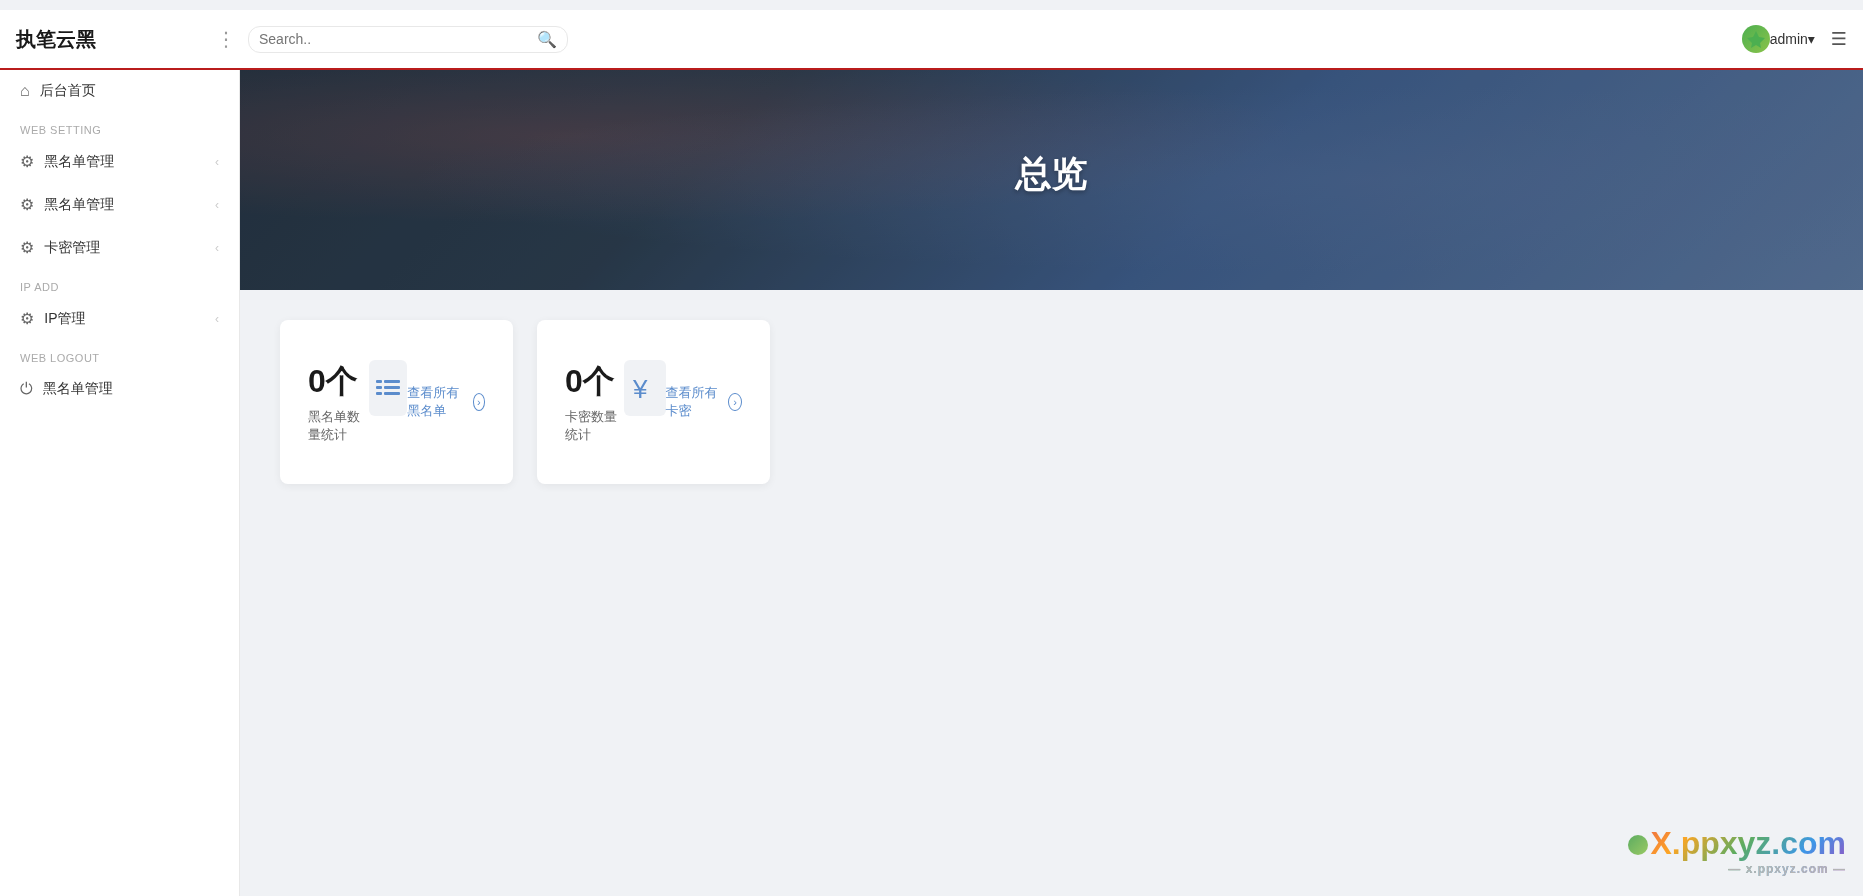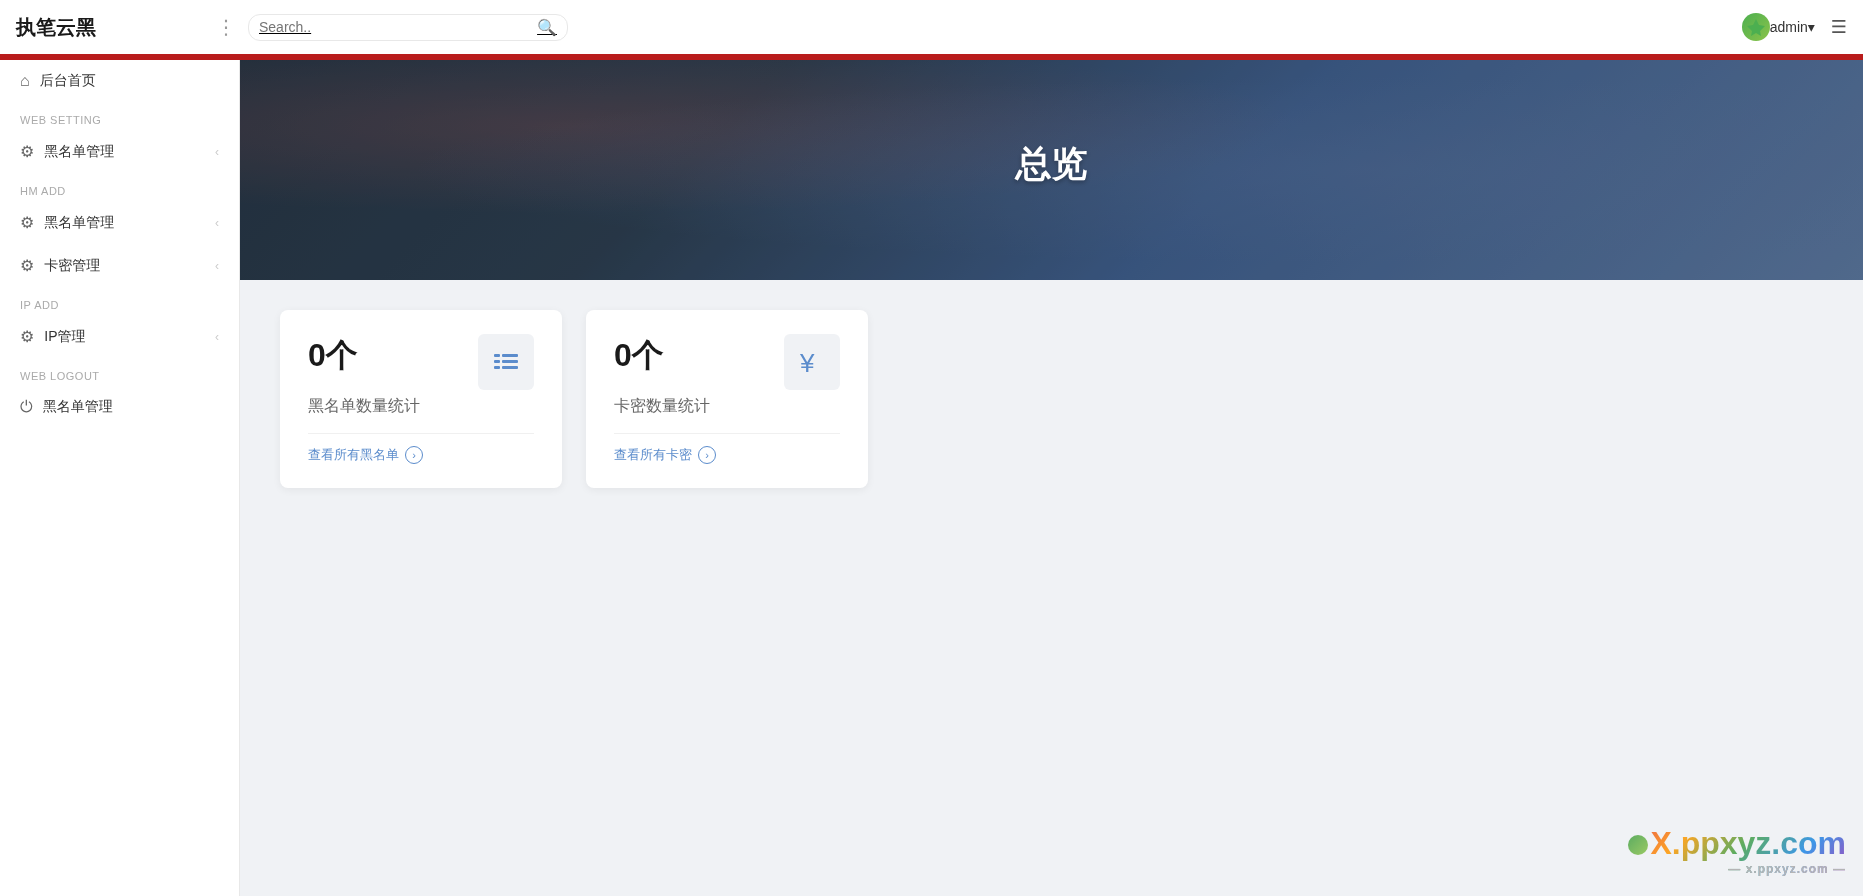--- a/index.html
+++ b/index.html
@@ -1,34 +1,34 @@
 <!DOCTYPE html>
 <html><head>
   <meta charset="utf-8">
   <style>
     * { margin: 0; padding: 0; box-sizing: border-box; }
     body { font-family: 'Microsoft YaHei', sans-serif; background: #f0f2f5; display: flex; flex-direction: column; height: 100vh; overflow: hidden; }
 
     
     .header {
       display: flex; align-items: center; height: 60px;
-      background: #fff; border-bottom: 6px solid #b91c1c;
-      padding: 0 16px; z-index: 100; flex-shrink: 0;
+      background: #fff; border-bottom: 2px solid #b91c1c;
+      padding: 0 16px; z-index: 100; flex-shrink: 0; margin-top: 10px;
     }
     .header-logo {
       font-size: 20px; font-weight: bold; color: #1a1a1a;
       margin-right: 20px; min-width: 180px;
     }
     .header-dots {
       color: #999; font-size: 20px; cursor: pointer; margin-right: 12px;
     }
     .header-search {
       display: flex; align-items: center;
       border: 1px solid #e8e8e8; border-radius: 12px;
-      padding: 3px 10px; flex: 1; max-width: 320px; text-decoration: underline;
+      padding: 3px 10px; flex: 1; max-width: 320px;
     }
     .header-search input {
       border: none; outline: none; font-size: 14px; color: #999;
       flex: 1; background: transparent;
     }
     .header-search-icon { color: #999; font-size: 16px; cursor: pointer; }
     .header-right {
       margin-left: auto; display: flex; align-items: center; gap: 16px;
     }
     .header-user {
@@ -102,32 +102,32 @@
         radial-gradient(ellipse at 20% 30%, rgba(180,100,100,0.3) 0%, transparent 40%);
     }
 
     
     .cards-section {
       padding: 30px 40px; display: flex; gap: 24px;
     }
     .stat-card {
       background: #fff; border-radius: 8px;
       box-shadow: 0 2px 8px rgba(0,0,0,0.06);
-      padding: 24px 28px; width: 282px; min-height: 160px;
-      display: flex; flex-direction: column; justify-content: space-between;
+      padding: 40px 28px; width: 233px; min-height: 160px;
+      display: flex; flex-direction: row; justify-content: space-between;
     }
     .stat-card-top {
       display: flex; align-items: flex-start; justify-content: space-between;
     }
     .stat-card-info {}
     .stat-card-count {
       font-size: 32px; font-weight: bold; color: #1a1a1a;
     }
     .stat-card-label {
-      font-size: 16px; color: #666; margin-top: 18px;
+      font-size: 13px; color: #666; margin-top: 4px;
     }
     .stat-card-icon {
       width: 56px; height: 56px; border-radius: 6px;
       background: #f0f2f5;
       display: flex; align-items: center; justify-content: center;
       font-size: 28px;
     }
     .stat-card-icon.list-icon { color: #5b8ccc; }
     .stat-card-icon.yuan-icon { color: #5b8ccc; }
     .stat-card-divider {
@@ -191,21 +191,20 @@
       <span>后台首页</span>
     </div>
 
     <div class="sidebar-section-label">WEB SETTING</div>
     <div class="sidebar-item">
       <span class="icon">⚙</span>
       <span>黑名单管理</span>
       <span class="arrow">‹</span>
     </div>
 
-    <div class="sidebar-section-label">HM ADD</div>
     <div class="sidebar-item">
       <span class="icon">⚙</span>
       <span>黑名单管理</span>
       <span class="arrow">‹</span>
     </div>
     <div class="sidebar-item">
       <span class="icon">⚙</span>
       <span>卡密管理</span>
       <span class="arrow">‹</span>
     </div>

